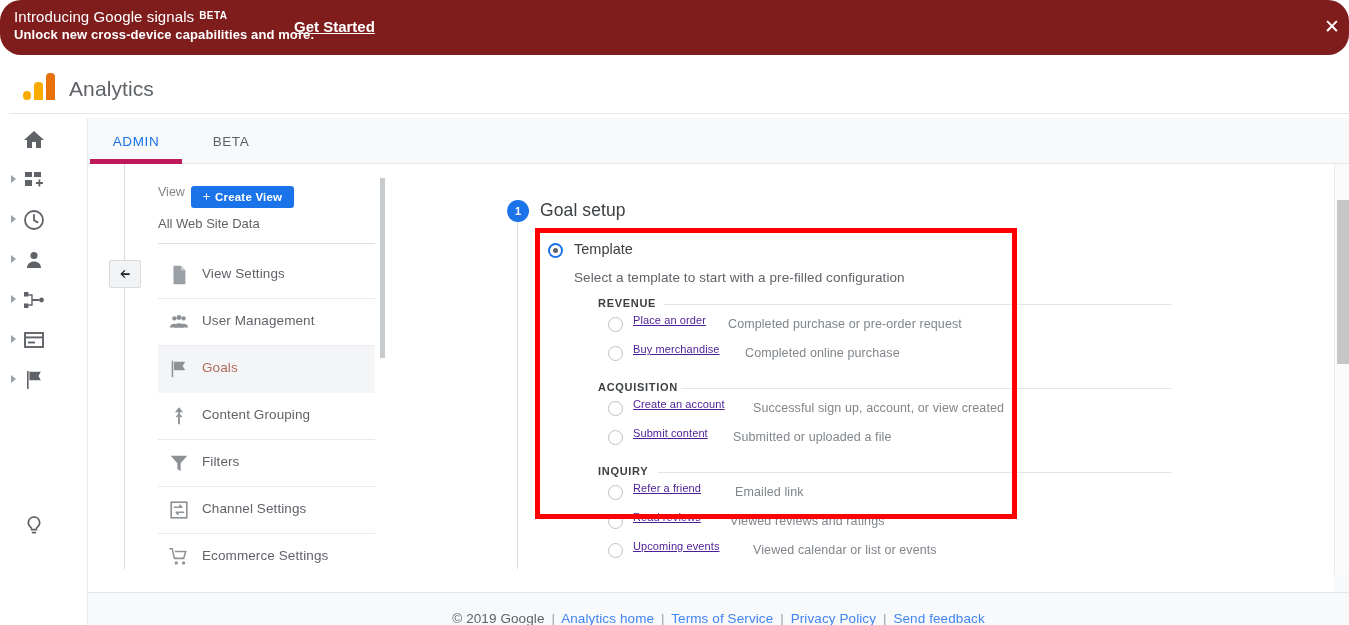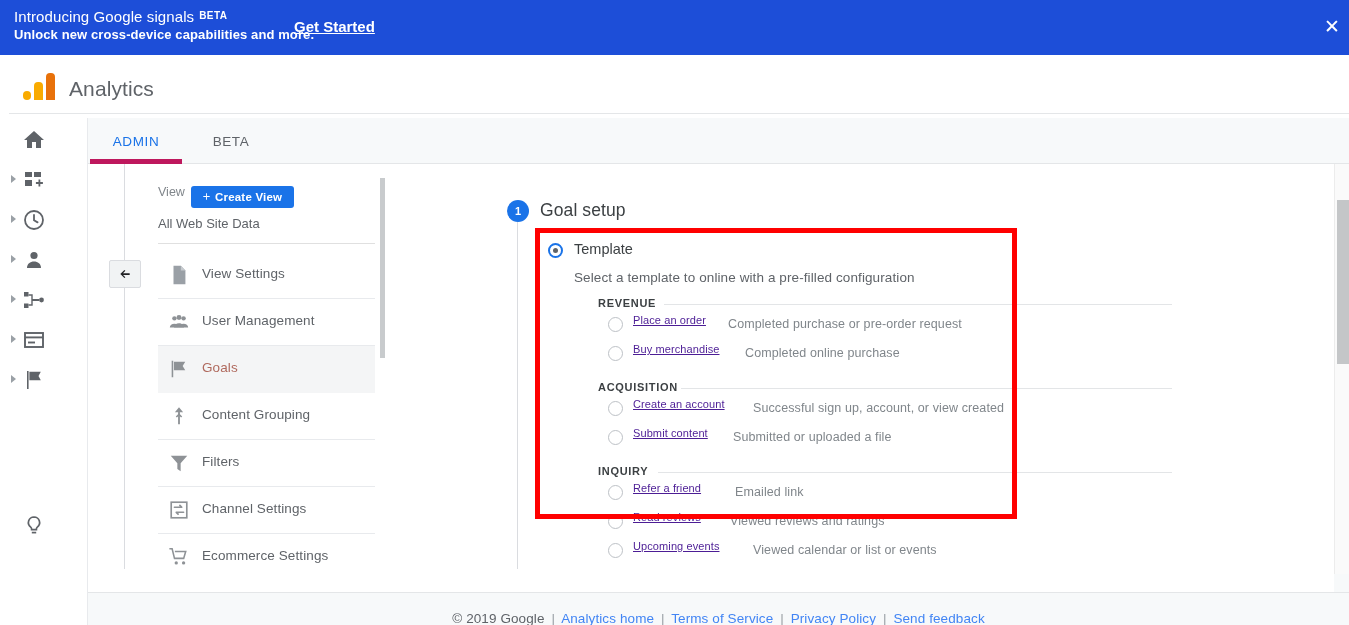--- a/index.html
+++ b/index.html
@@ -7,22 +7,23 @@
     width: 1349px; height: 625px;
     font-family: "Liberation Sans", sans-serif;
     background: #fff;
     overflow: hidden;
   }
   #app { position: relative; width: 1349px; height: 625px; background: #fff; }
 
   
   .promo {
     position: absolute; left: 0; top: 0; width: 1349px; height: 55px;
-    background: #1d4ed8;
+    background: #7f1d1d;
     color: #fff;
+    border-radius: 21px;
   }
   .promo-text { position: absolute; left: 14px; top: 8px; }
   .promo-line1 { font-size: 15px; font-weight: 400; color: #ffffff; letter-spacing: .1px; }
   .promo-beta {
     font-size: 10px; font-weight: 700; vertical-align: 3px; margin-left: 5px;
     letter-spacing: .4px;
   }
   .promo-line2 { font-size: 13px; font-weight: 700; margin-top: 2px; letter-spacing: .1px; }
   .promo-cta {
     position: absolute; left: 294px; top: 18px;
@@ -478,21 +479,21 @@
       <div class="step-stem"></div>
       <div class="step-badge">1</div>
       <div class="goal-title">Goal setup</div>
 
       <div class="card">
 
         <div class="opt-radio" style="left:8px; top:10px;">
           <span class="dot"></span>
         </div>
         <div class="tmpl-label" style="top:8px;">Template</div>
-        <div class="tmpl-sub" style="top:37px;">Select a template to online with a pre-filled configuration</div>
+        <div class="tmpl-sub" style="top:37px;">Select a template to start with a pre-filled configuration</div>
 
         <div class="cat-head" style="left:58px; top:64px;">REVENUE</div>
         <div class="cat-rule" style="left:124px; top:71px; width:508px;"></div>
 
         <div class="radio-empty" style="left:68px; top:84px;"></div>
         <div class="opt-name" style="left:93px; top:81px;">Place an order</div>
         <div class="opt-desc" style="left:188px; top:84px;">Completed purchase or pre-order request</div>
 
         <div class="radio-empty" style="left:68px; top:113px;"></div>
         <div class="opt-name" style="left:93px; top:110px;">Buy merchandise</div>

